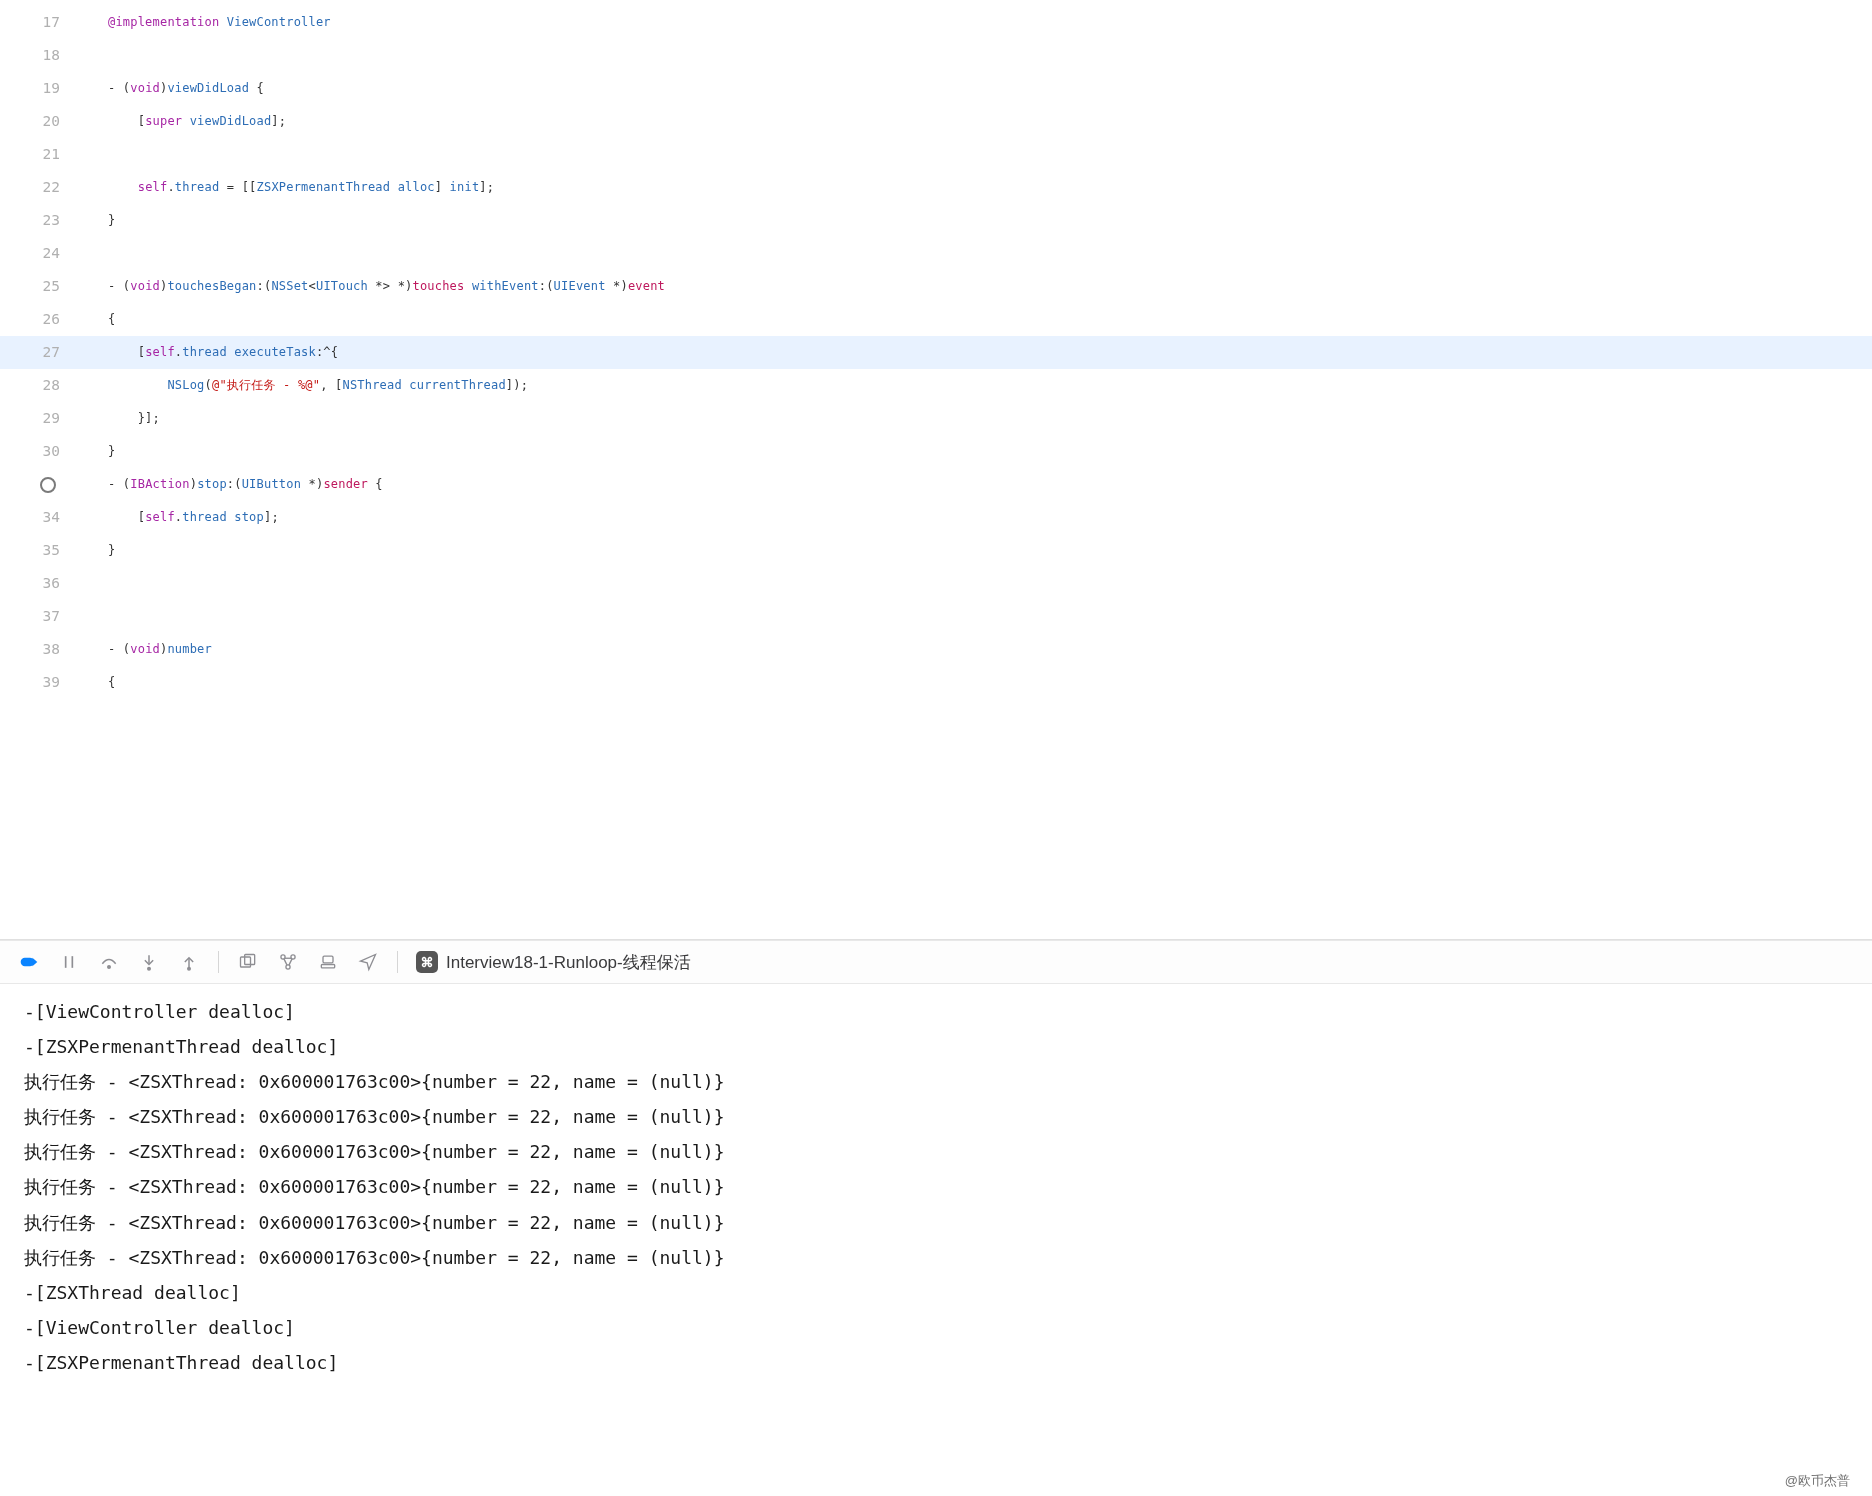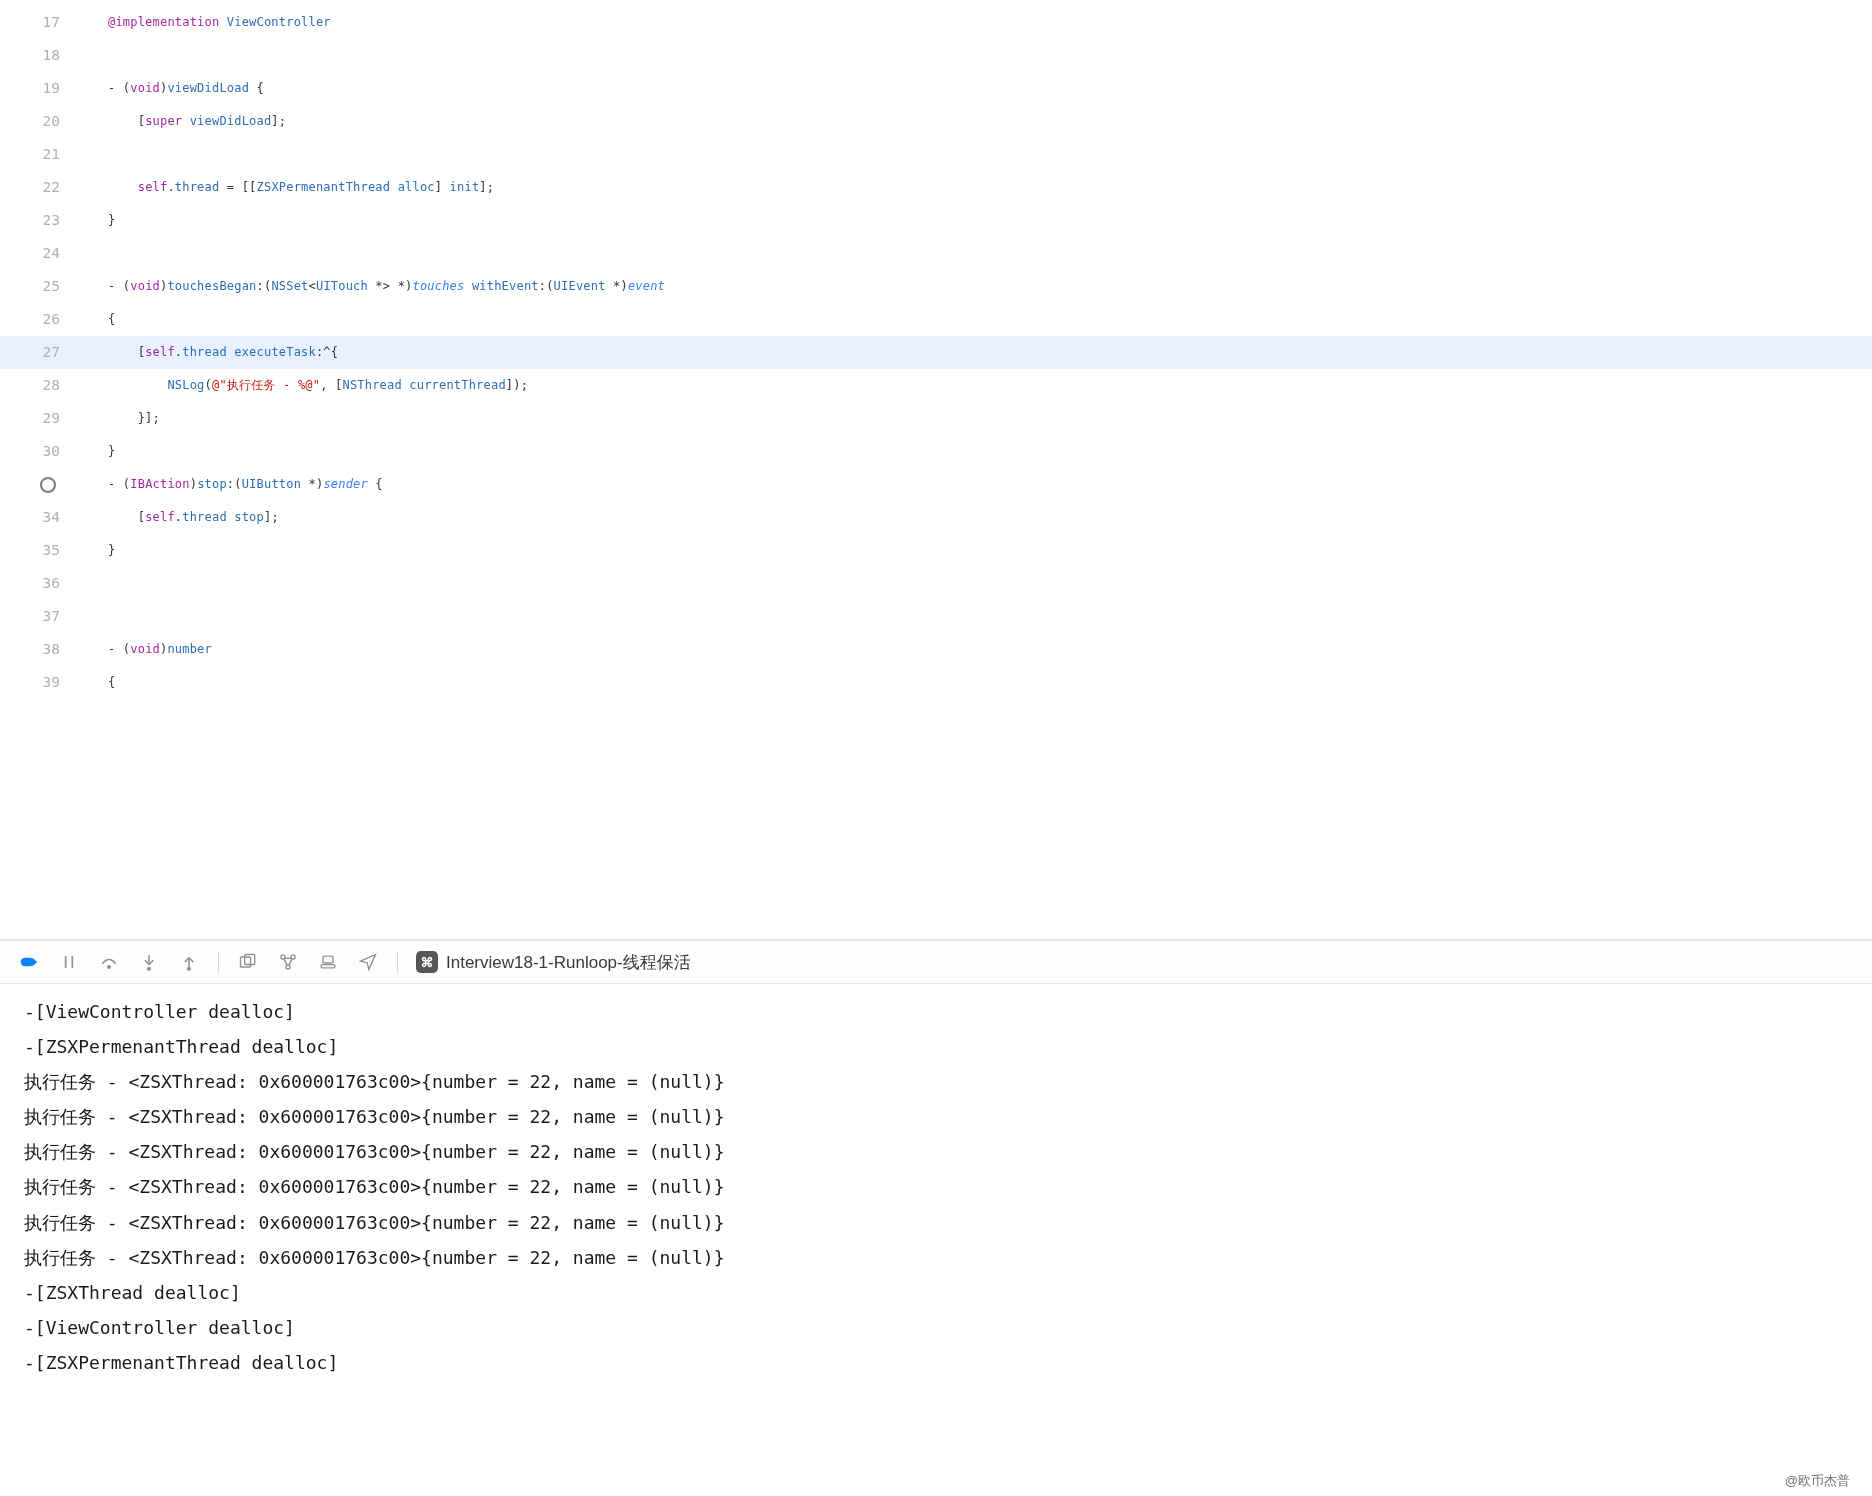--- a/index.html
+++ b/index.html
@@ -55,21 +55,21 @@
   }
   .change-bar.mod { background: #3b82f6; }
   .code {
     padding-left: 32px;
     font-size: 12px;
     letter-spacing: 0.2px;
   }
   .kw { color: #a626a4; font-weight: 500; }
   .type { color: #2d6db5; }
   .method { color: #2d6db5; }
-  .var { color: #3b82f6; font-style: italic; }
+  .var { color: #be185d; }
   .prop { color: #2d6db5; }
   .str { color: #c41a16; }
 
   .toolbar {
     height: 44px;
     border-top: 1px solid #e8e8e8;
     border-bottom: 1px solid #e8e8e8;
     display: flex;
     align-items: center;
     padding: 0 18px;

